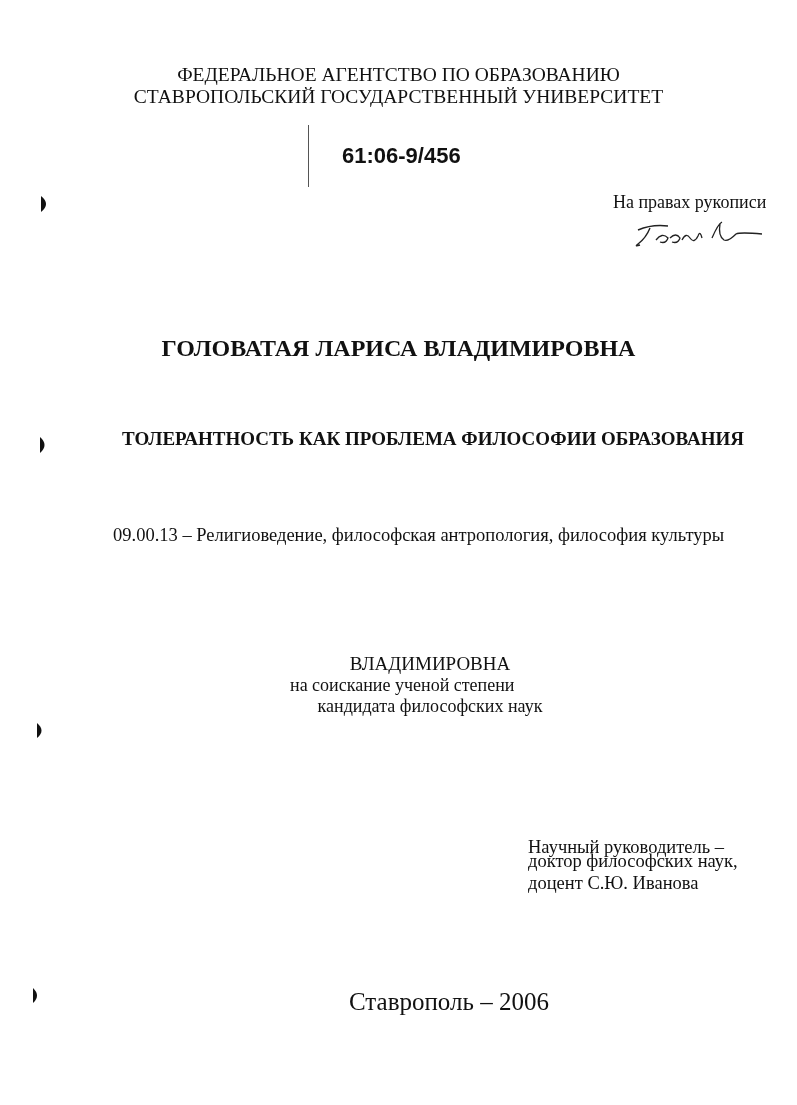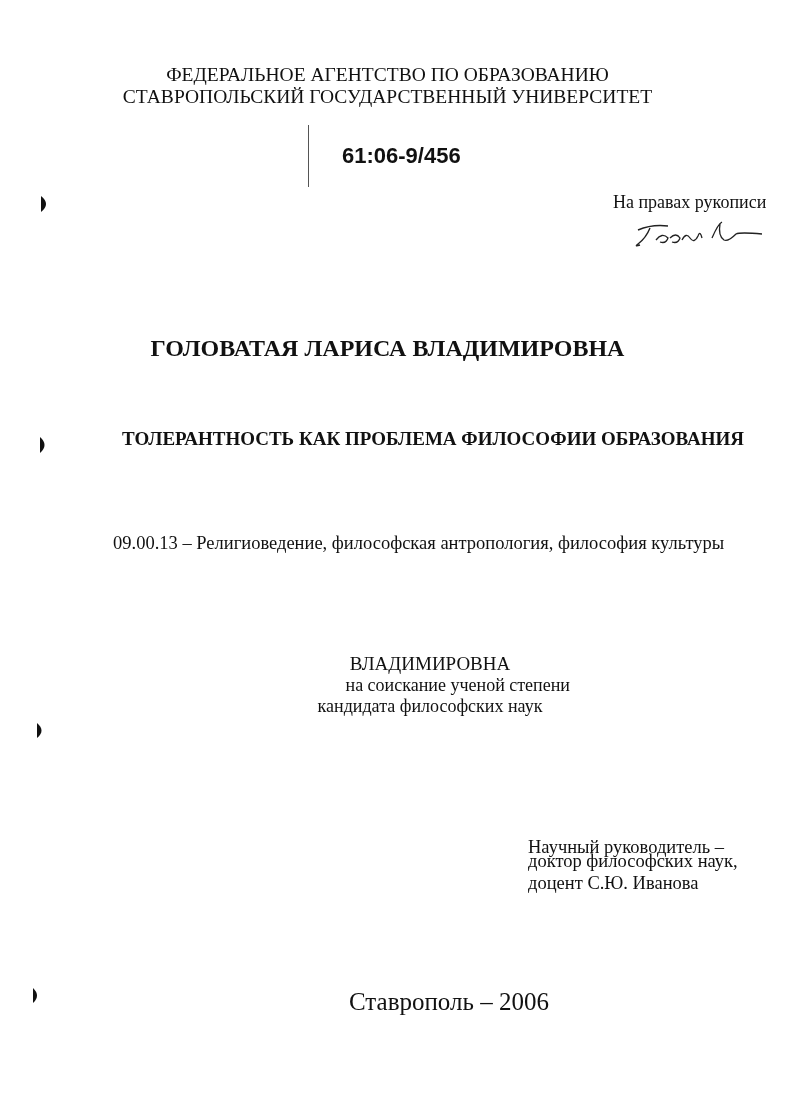--- a/index.html
+++ b/index.html
@@ -1,19 +1,19 @@
 <!DOCTYPE html>
 <html><head>
 <meta charset="utf-8">
 <style>
   html, body { margin: 0; padding: 0; background: #ffffff; }
   body { width: 797px; height: 1105px; position: relative; overflow: hidden;
          font-family: "Liberation Serif", "DejaVu Serif", serif; color: #111; }
   .abs { position: absolute; }
-  .center { left: 0; width: 775px; text-align: center; }
+  .center { left: 0; width: 775px; text-align: center; padding-left: 11px; }
   .hdr { font-size: 19.5px; line-height: 22px; letter-spacing: 0px; }
   .code { font-family: "Liberation Sans", "DejaVu Sans", sans-serif; font-size: 22px; font-weight: bold; }
   .vline { width: 1px; background: #555; }
   .bold { font-weight: bold; }
 </style>
 </head>
 <body>
 
 <div class="abs" style="left:41px; top:196px;">
   <svg width="10" height="16" viewBox="0 0 10 16">
@@ -48,23 +48,23 @@
     <path d="M6,10 Q20,4 36,6 M18,8 Q14,18 6,24 Q2,27 8,25" stroke="#222" stroke-width="1.4" fill="none"></path>
     <path d="M24,20 Q30,12 36,18 Q34,24 28,22 M38,18 Q44,12 48,18 Q46,24 40,22 M50,20 Q54,12 58,18 Q62,24 66,16 Q68,10 70,18" stroke="#222" stroke-width="1.3" fill="none"></path>
     <path d="M80,18 Q86,4 90,2 M88,4 Q86,16 92,20 Q96,22 104,14 Q108,12 130,14" stroke="#222" stroke-width="1.3" fill="none"></path>
   </svg>
 </div>
 
 <div class="abs center bold" style="top:335px; font-size:24px;">ГОЛОВАТАЯ ЛАРИСА ВЛАДИМИРОВНА</div>
 
 <div class="abs bold" style="left:113px; width:640px; text-align:center; top:428px; font-size:19px; white-space:nowrap;">ТОЛЕРАНТНОСТЬ КАК ПРОБЛЕМА ФИЛОСОФИИ ОБРАЗОВАНИЯ</div>
 
-<div class="abs" style="left:113px; top:525px; font-size:18.5px; white-space:nowrap;margin-top:8px;">09.00.13 – Религиоведение, философская антропология, философия культуры</div>
+<div class="abs" style="left:113px; top:525px; font-size:18.5px; white-space:nowrap;">09.00.13 – Религиоведение, философская антропология, философия культуры</div>
 
 <div class="abs" style="left:290px; width:280px; text-align:center; top:653px; font-size:19px; line-height:21px;">ВЛАДИМИРОВНА</div>
-<div class="abs" style="left:290px; width:280px; text-align:right; top:675px; font-size:18px; line-height:21px;">на соискание ученой степени</div>
+<div class="abs" style="left:290px; width:280px; text-align:left; top:675px; font-size:18px; line-height:21px;">на соискание ученой степени</div>
 <div class="abs" style="left:290px; width:280px; text-align:center; top:696px; font-size:18px; line-height:21px;">кандидата философских наук</div>
 
 <div class="abs" style="left:528px; top:828px; font-size:18.5px; line-height:22px; white-space:nowrap;margin-top:8px;">Научный руководитель –</div>
 <div class="abs" style="left:528px; top:850px; font-size:18.5px; line-height:22px; white-space:nowrap;text-align:right;">доктор философских наук,</div>
 <div class="abs" style="left:528px; top:872px; font-size:18.5px; line-height:22px; white-space:nowrap;">доцент С.Ю. Иванова</div>
 
 <div class="abs" style="left:349px; top:988px; font-size:25px; white-space:nowrap;">Ставрополь – 2006</div>
 
 </body></html>

